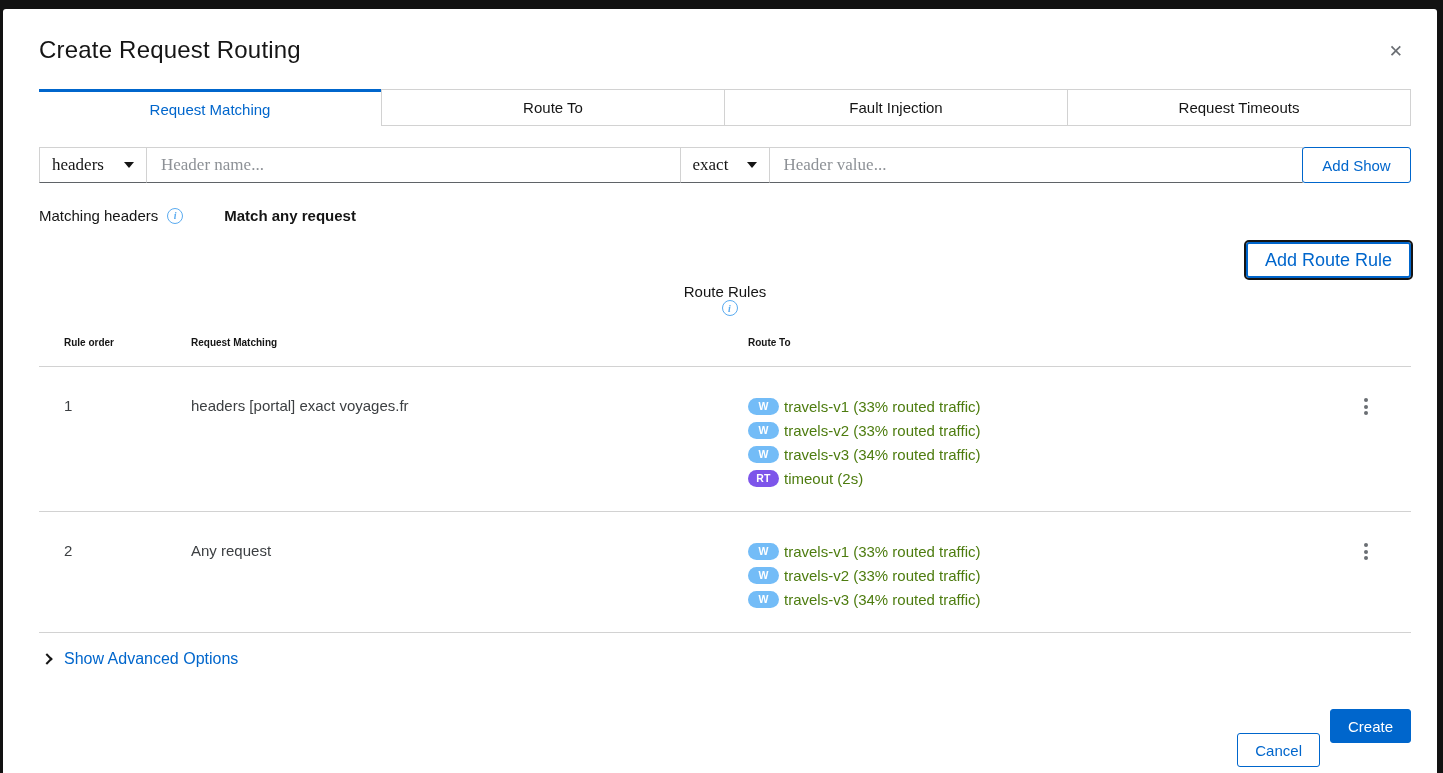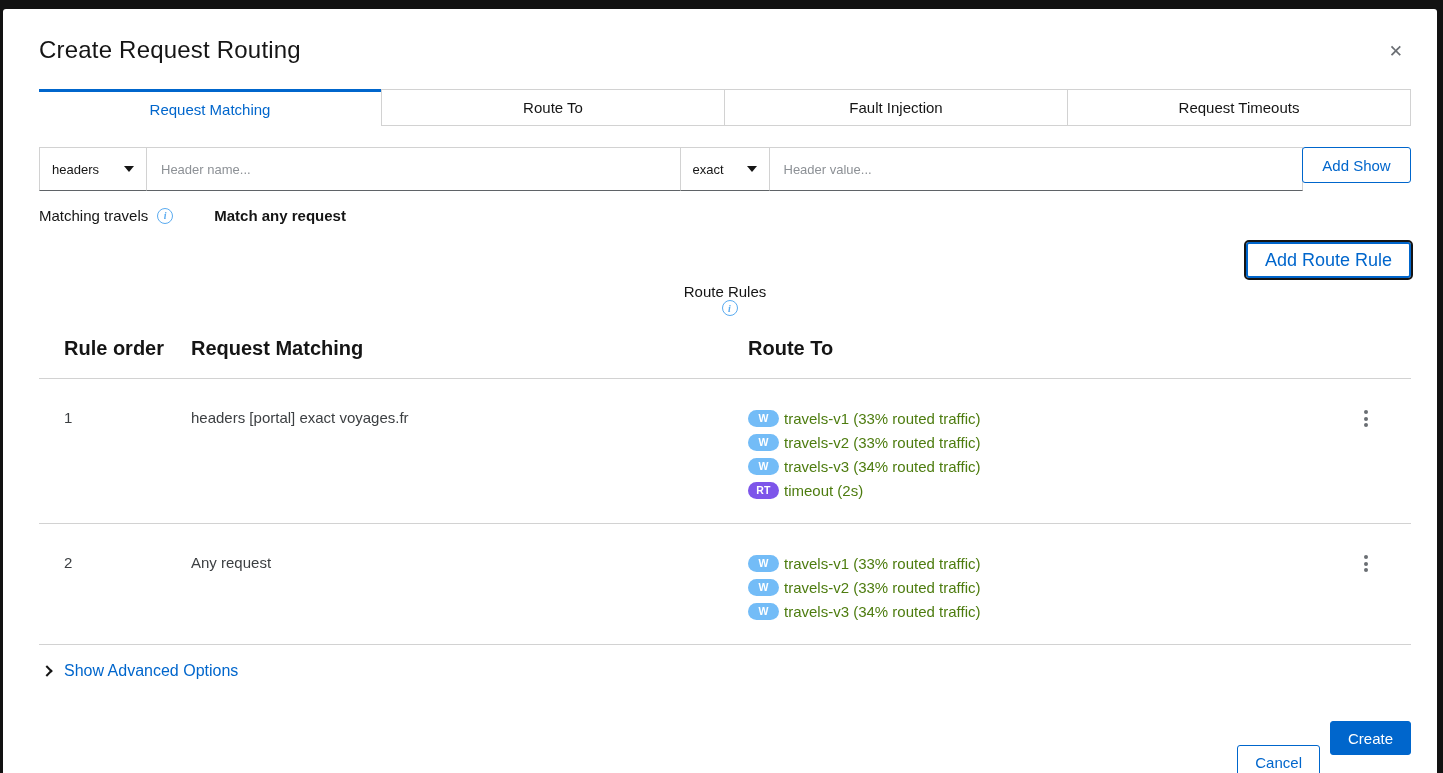--- a/index.html
+++ b/index.html
@@ -36,21 +36,21 @@
   }
   .tab:last-child { border-right:1px solid #d2d2d2; }
   .tab.active {
     border:none; border-top:3px solid #0066cc; color:#0066cc;
   }
   .tab.active + .tab { border-left:1px solid #d2d2d2; }
   
   .match-row { display:flex; margin-top:21px; height:36px; }
   .pf-select, .pf-input {
     background:#fff; border:1px solid #d2d2d2; border-bottom:1px solid #5f6367;
-    height:44px; font-size:13px; color:#151515;
+    height:36px; font-size:17px; color:#151515;font-family:Liberation Serif, serif;
   }
   .pf-select {
     display:flex; align-items:center; justify-content:space-between;
     padding:0 12px; cursor:pointer;
   }
   .pf-select + .pf-input, .pf-input + .pf-select, .pf-select + .pf-input { margin-left:-1px; }
   .sel-cat { width:108px; }
   .sel-op  { width:90px; margin-left:-1px; }
   .caret {
     width:0; height:0; margin-left:10px;
@@ -79,21 +79,21 @@
   .add-rule-wrap { display:flex; justify-content:flex-end; margin-top:18px; }
   .btn-addrule {
     height:36px; padding:0 17px; background:#fff;
     border:2px solid #0066cc; color:#0066cc;
     outline:2px solid #151515; outline-offset:0;
     font-size:18px;
   }
   
   .rules-heading { display:flex; align-items:center; margin-top:5px; font-size:15px;flex-direction:column; }
   .rr-table { margin-top:21px; }
-  .rr-head { display:flex; font-size:20px; font-weight:700; padding-bottom:18px; border-bottom:1px solid #d2d2d2; }
+  .rr-head { display:flex; font-size:10px; font-weight:700; padding-bottom:18px; border-bottom:1px solid #d2d2d2; }
   .col-order { width:152px; padding-left:25px; }
   .col-match { width:557px; }
   .col-route { flex:1 1 0; }
   .col-actions { width:90px; display:flex; justify-content:center; }
   .rr-row { display:flex; padding-top:27px; padding-bottom:21px; border-bottom:1px solid #d2d2d2; font-size:15px; }
   .rr-row .col-order, .rr-row .col-match { line-height:24px; color:#3c3f42; }
   .route-line { display:flex; align-items:center; height:24px; }
   .badge {
     display:inline-flex; align-items:center; justify-content:center;
     min-width:31px; height:17px; padding:0 8px; border-radius:9px;
@@ -158,21 +158,21 @@
       <input class="pf-input" type="text" placeholder="Header name..." style="">
       <div class="pf-select sel-op">
         <span>exact</span>
         <span class="caret"></span>
       </div>
       <input class="pf-input" type="text" placeholder="Header value..." style="">
       <button class="btn btn-addmatch">Add Show</button>
     </div>
 
     <div class="matching-row">
-      <span class="matching-label">Matching travels</span>
+      <span class="matching-label">Matching headers</span>
       <span class="info-icon">i</span>
       <span class="matching-value">Match any request</span>
     </div>
 
     <div class="add-rule-wrap">
       <button class="btn btn-addrule">Add Route Rule</button>
     </div>
 
     <div class="rules-heading">
       <span>Route Rules</span>

